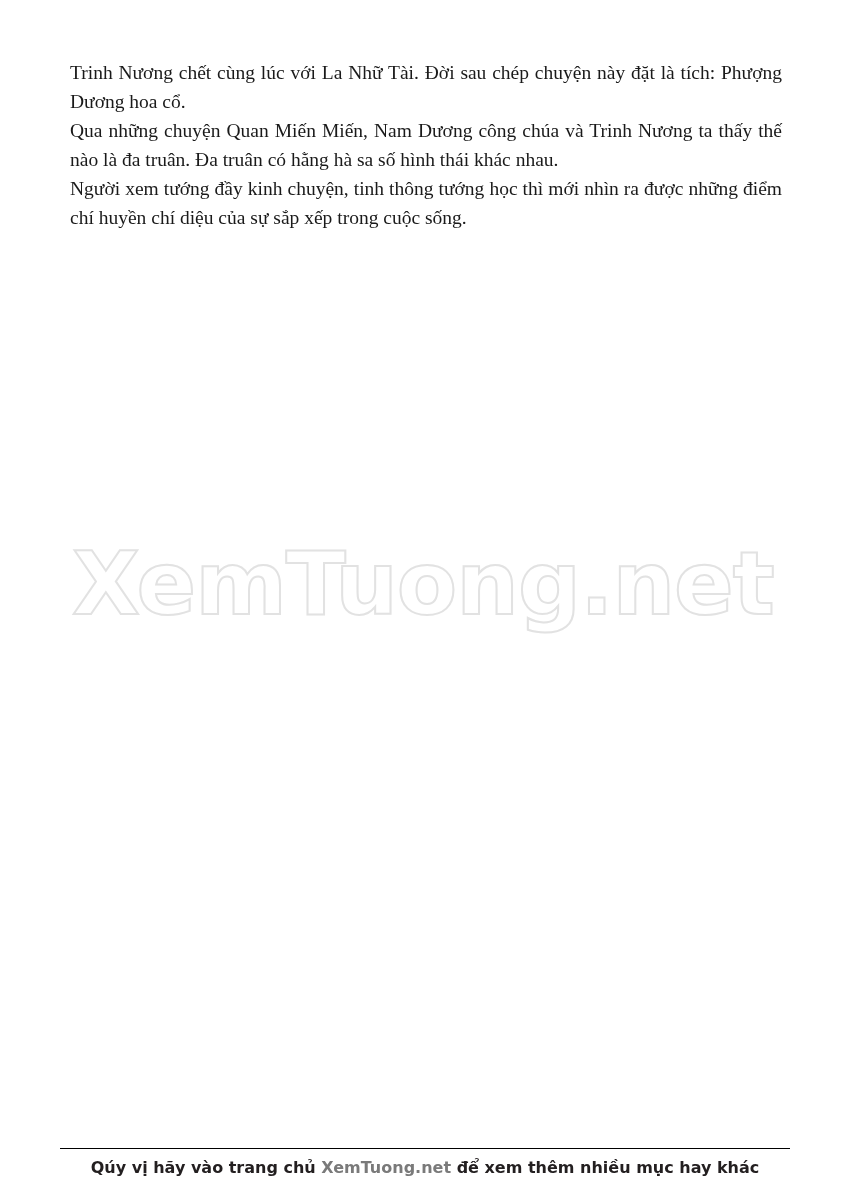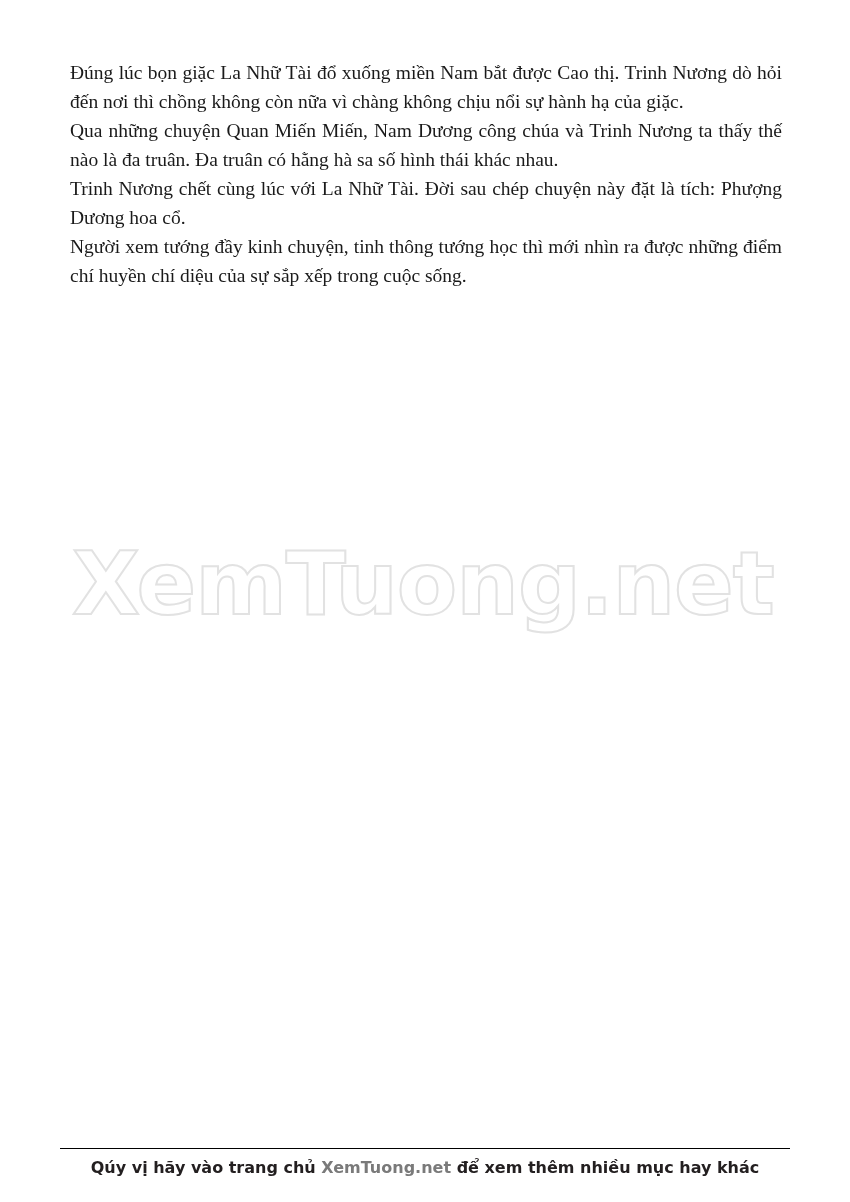--- a/index.html
+++ b/index.html
@@ -77,23 +77,22 @@
     color: #7a7a7a;
     font-weight: bold;
   }
 </style>
 </head>
 <body>
 
 <div class="page">
 
   <div class="content">
-    <p class="para">Đúng lúc bọn giặc La Nhữ Tài đổ xuống miền Nam bắt được Cao thị. Trinh Nương dò hỏi đến nơi thì chồng không còn nữa vì chàng không chịu nổi sự hành hạ của giặc.</p>
+    <p class="para">Trinh Nương chết cùng lúc với La Nhữ Tài. Đời sau chép chuyện này đặt là tích: Phượng Dương hoa cổ.</p>
     <p class="para">Qua những chuyện Quan Miến Miến, Nam Dương công chúa và Trinh Nương ta thấy thế nào là đa truân. Đa truân có hằng hà sa số hình thái khác nhau.</p>
-    <p class="para">Trinh Nương chết cùng lúc với La Nhữ Tài. Đời sau chép chuyện này đặt là tích: Phượng Dương hoa cổ.</p>
     <p class="para">Người xem tướng đầy kinh chuyện, tinh thông tướng học thì mới nhìn ra được những điểm chí huyền chí diệu của sự sắp xếp trong cuộc sống.</p>
   </div>
 
   <div class="watermark">XemTuong.net</div>
 
   <div class="footer-rule"></div>
 
   <div class="footer">
     <span>Qúy vị hãy vào trang chủ </span><span class="brand">XemTuong.net</span><span> để xem thêm nhiều mục hay khác</span>
   </div>

